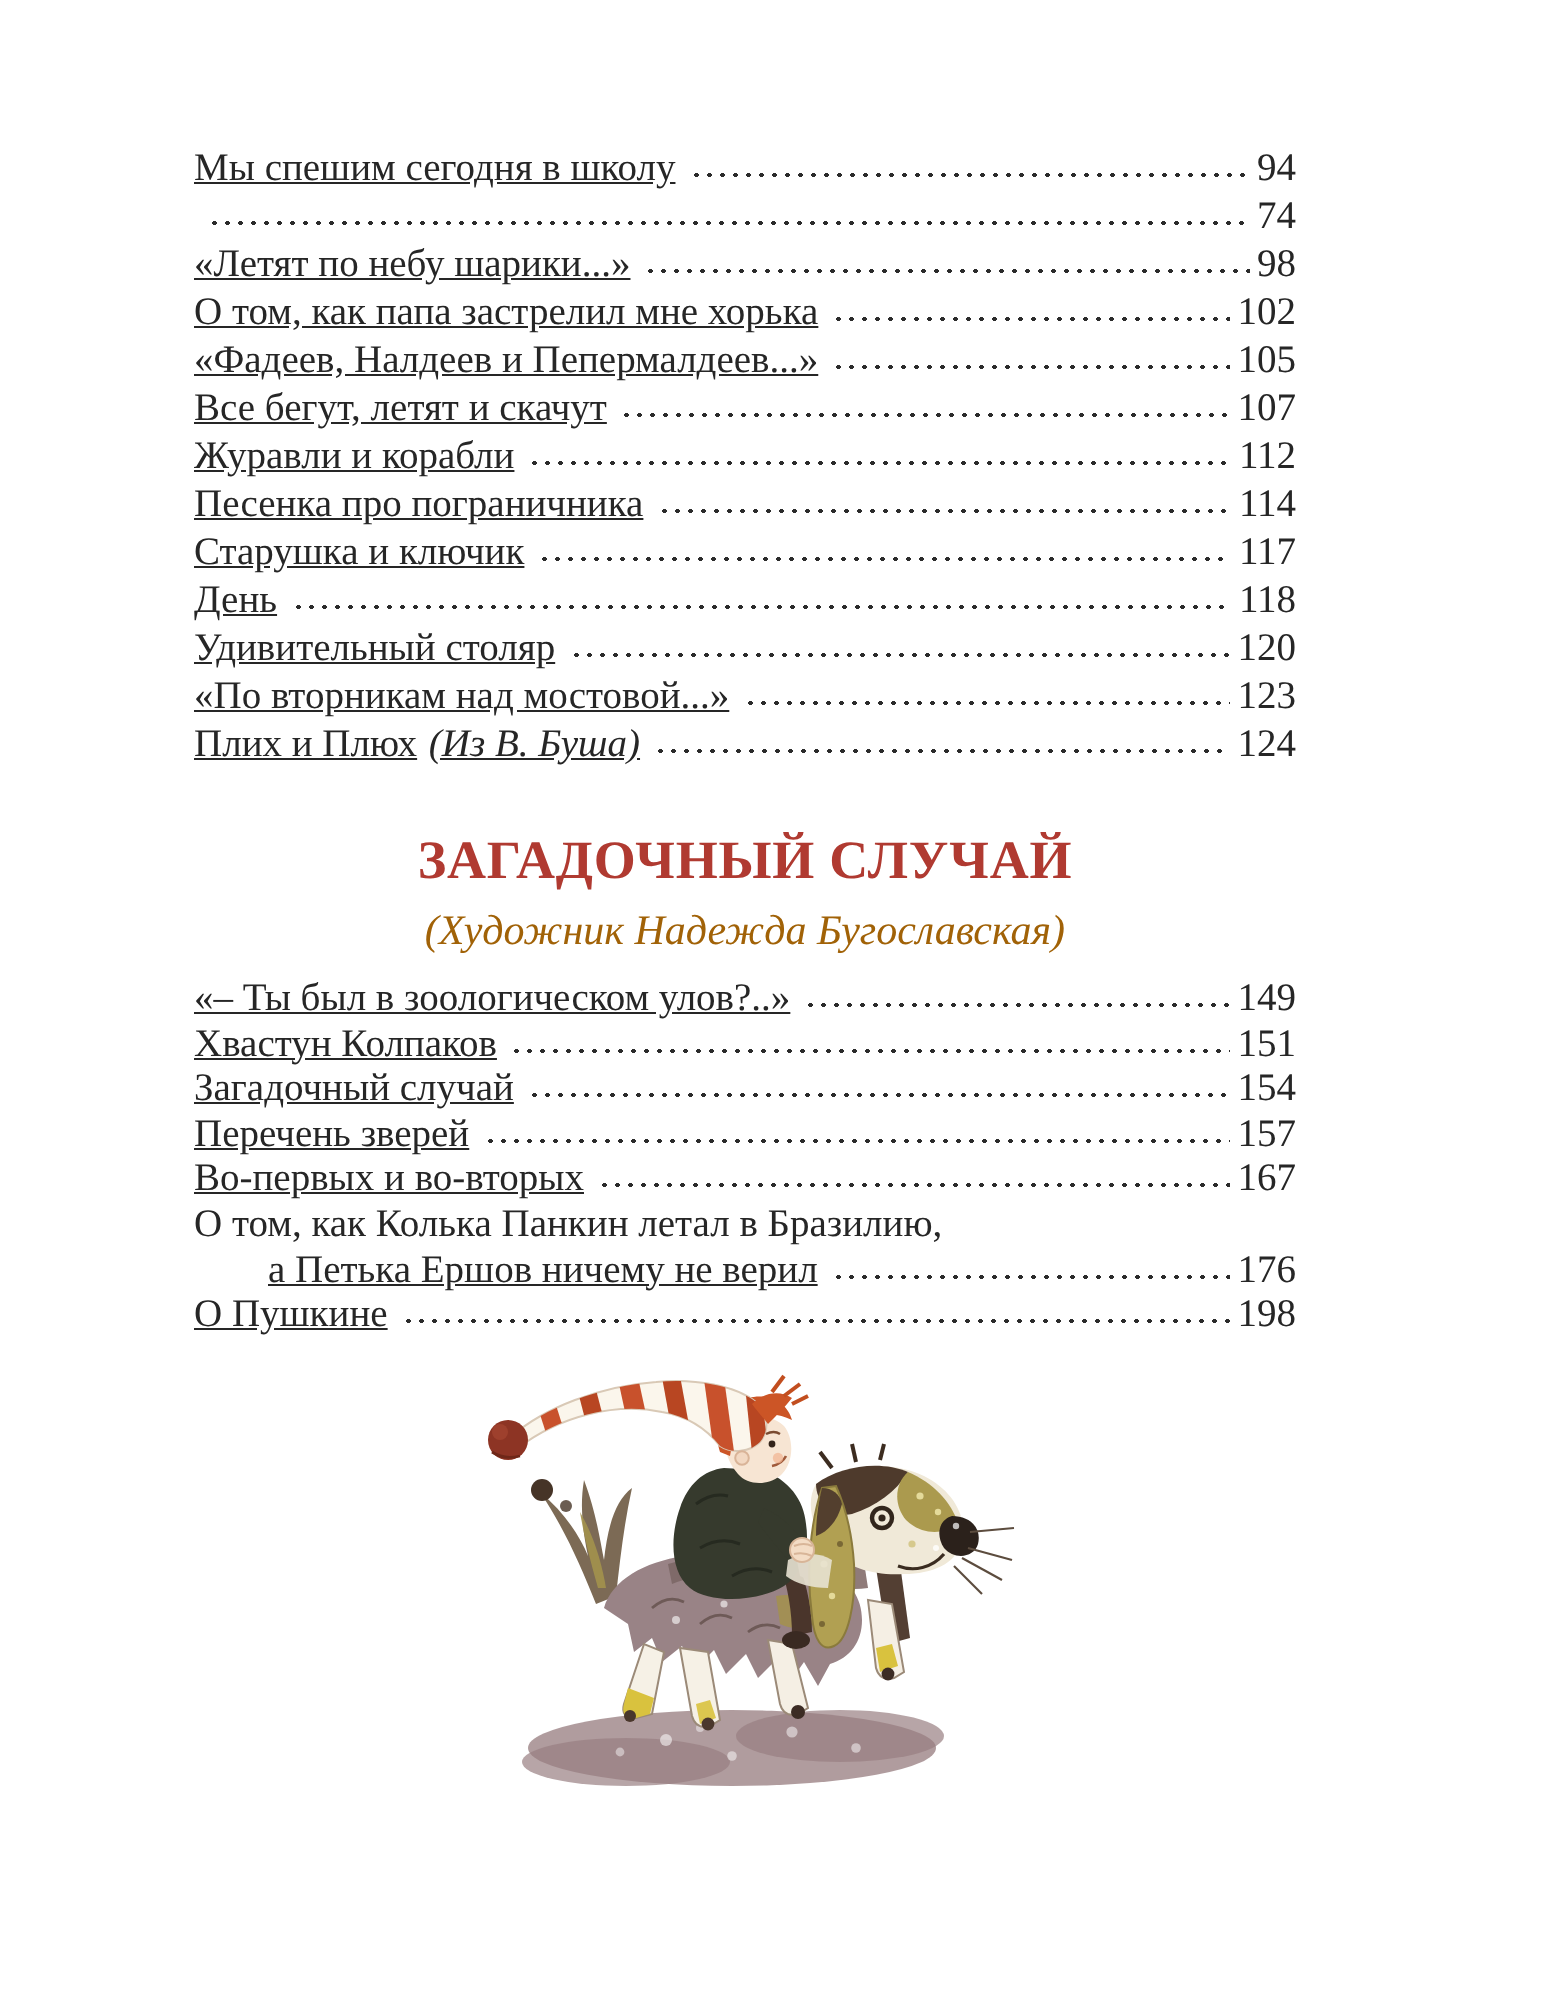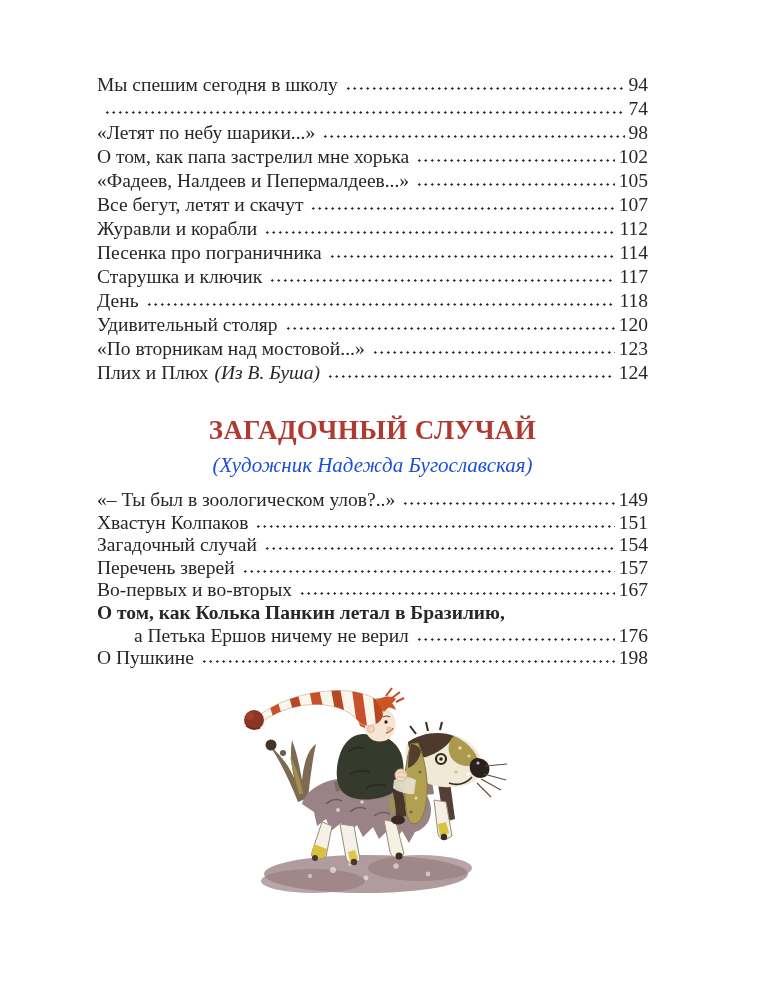--- a/index.html
+++ b/index.html
@@ -8,34 +8,34 @@
     width:772px;height:1000px;
     background:#ffffff;
     font-family:"Liberation Serif",serif;
     color:#262626;
     overflow:hidden;
   }
   .toc{padding:73px 124px 0 97px;}
   .block{line-height:24px;}
   .toc2 .block{line-height:22.6px;}
   .entry{display:flex;align-items:baseline;font-size:19.5px;}
-  .t{white-space:nowrap;}
+  .t{white-space:nowrap;text-decoration:underline;}
   .sfx{font-style:italic;margin-left:0.30em;}
-  .pre{font-size:19.5px;white-space:nowrap;font-weight:bold;}
+  .pre{font-size:19.5px;white-space:nowrap;}
   .pre + .entry{margin-left:37px;}
   .dots{
     flex:1;height:5px;margin:0 4px 0 7px;
     background-image:radial-gradient(circle 1.15px at 50% 50%, #2b2b2b 98%, rgba(0,0,0,0));
     background-size:6.5px 5px;background-repeat:repeat-x;background-position:left bottom;
     min-width:12px;
   }
   .num{font-size:19.5px;}
   .section-head{margin-top:30px;text-align:center;}
   .h-title{font-size:27px;font-weight:bold;color:#b03a31;letter-spacing:0.4px;}
-  .h-sub{font-size:21px;font-style:italic;margin-top:7px;color:#1d4ed8;}
+  .h-sub{font-size:21px;font-style:italic;margin-top:7px;color:#a16207;}
   .toc2{margin-top:11px;}
   .illus{margin-top:12px;text-align:center;}
 </style>
 </head>
 <body>
 
 <div class="page">
   <div class="toc">
 
     <div class="toc-list">

